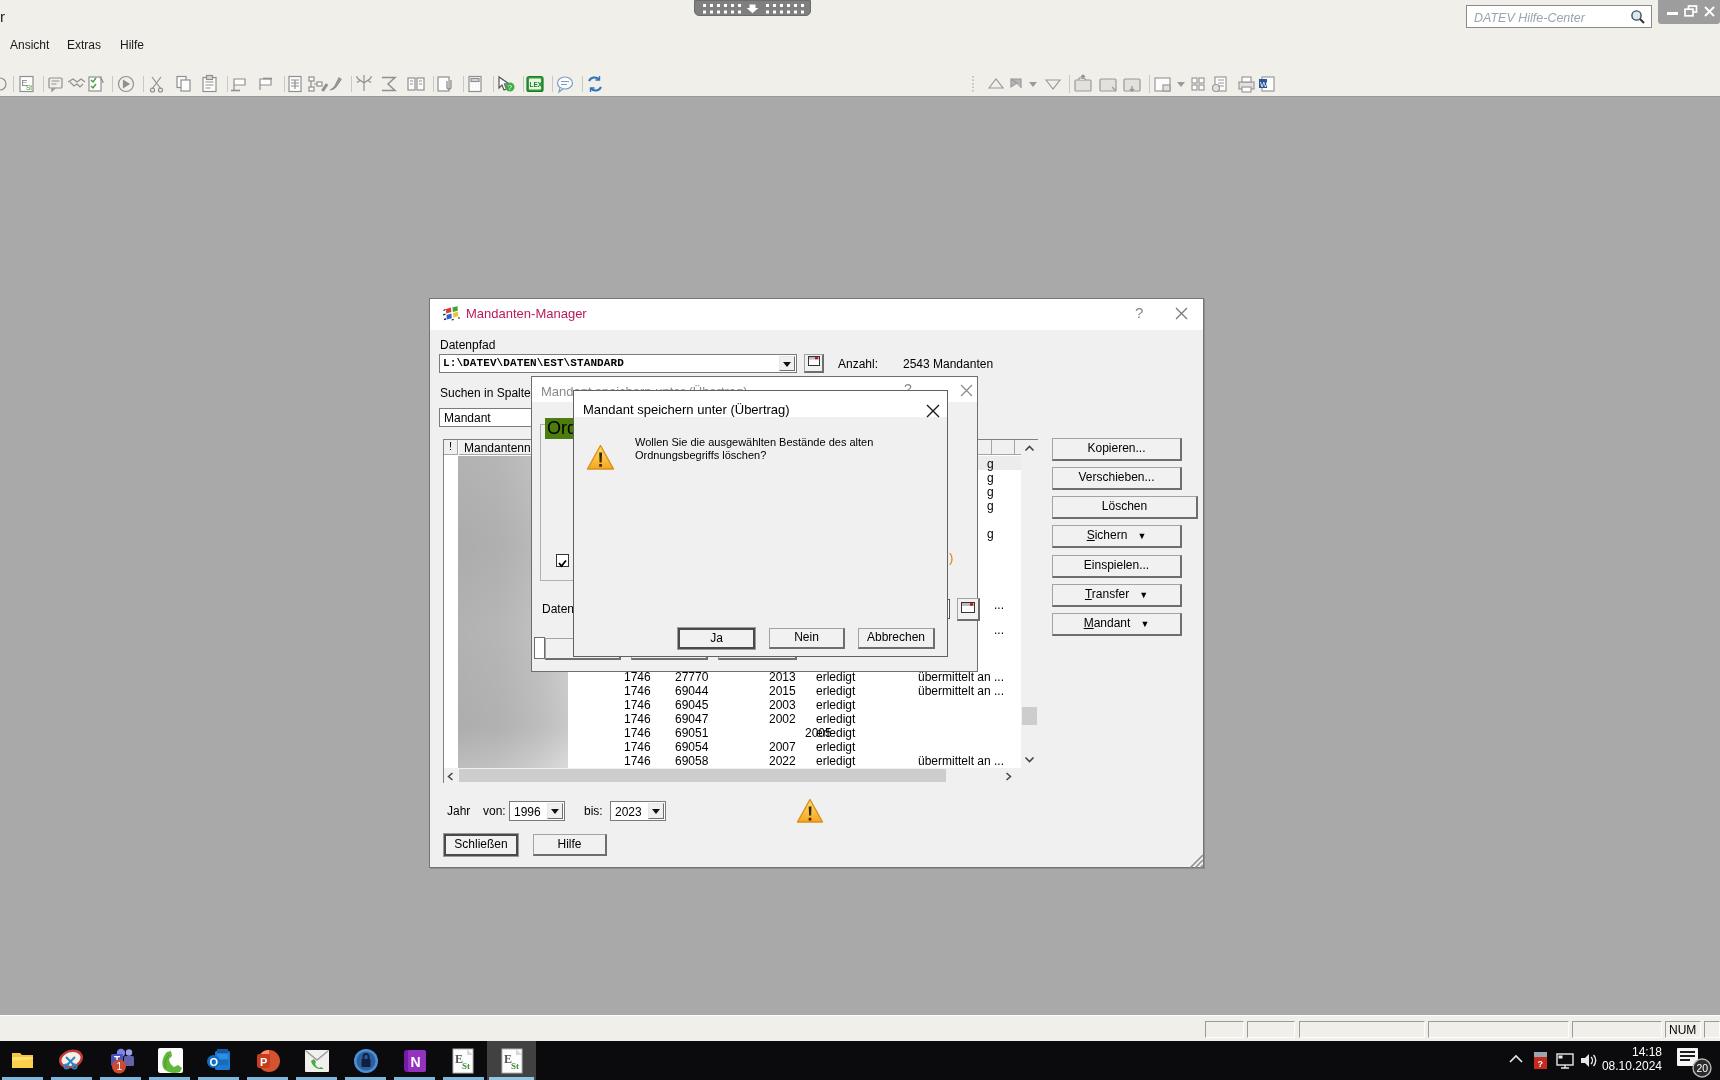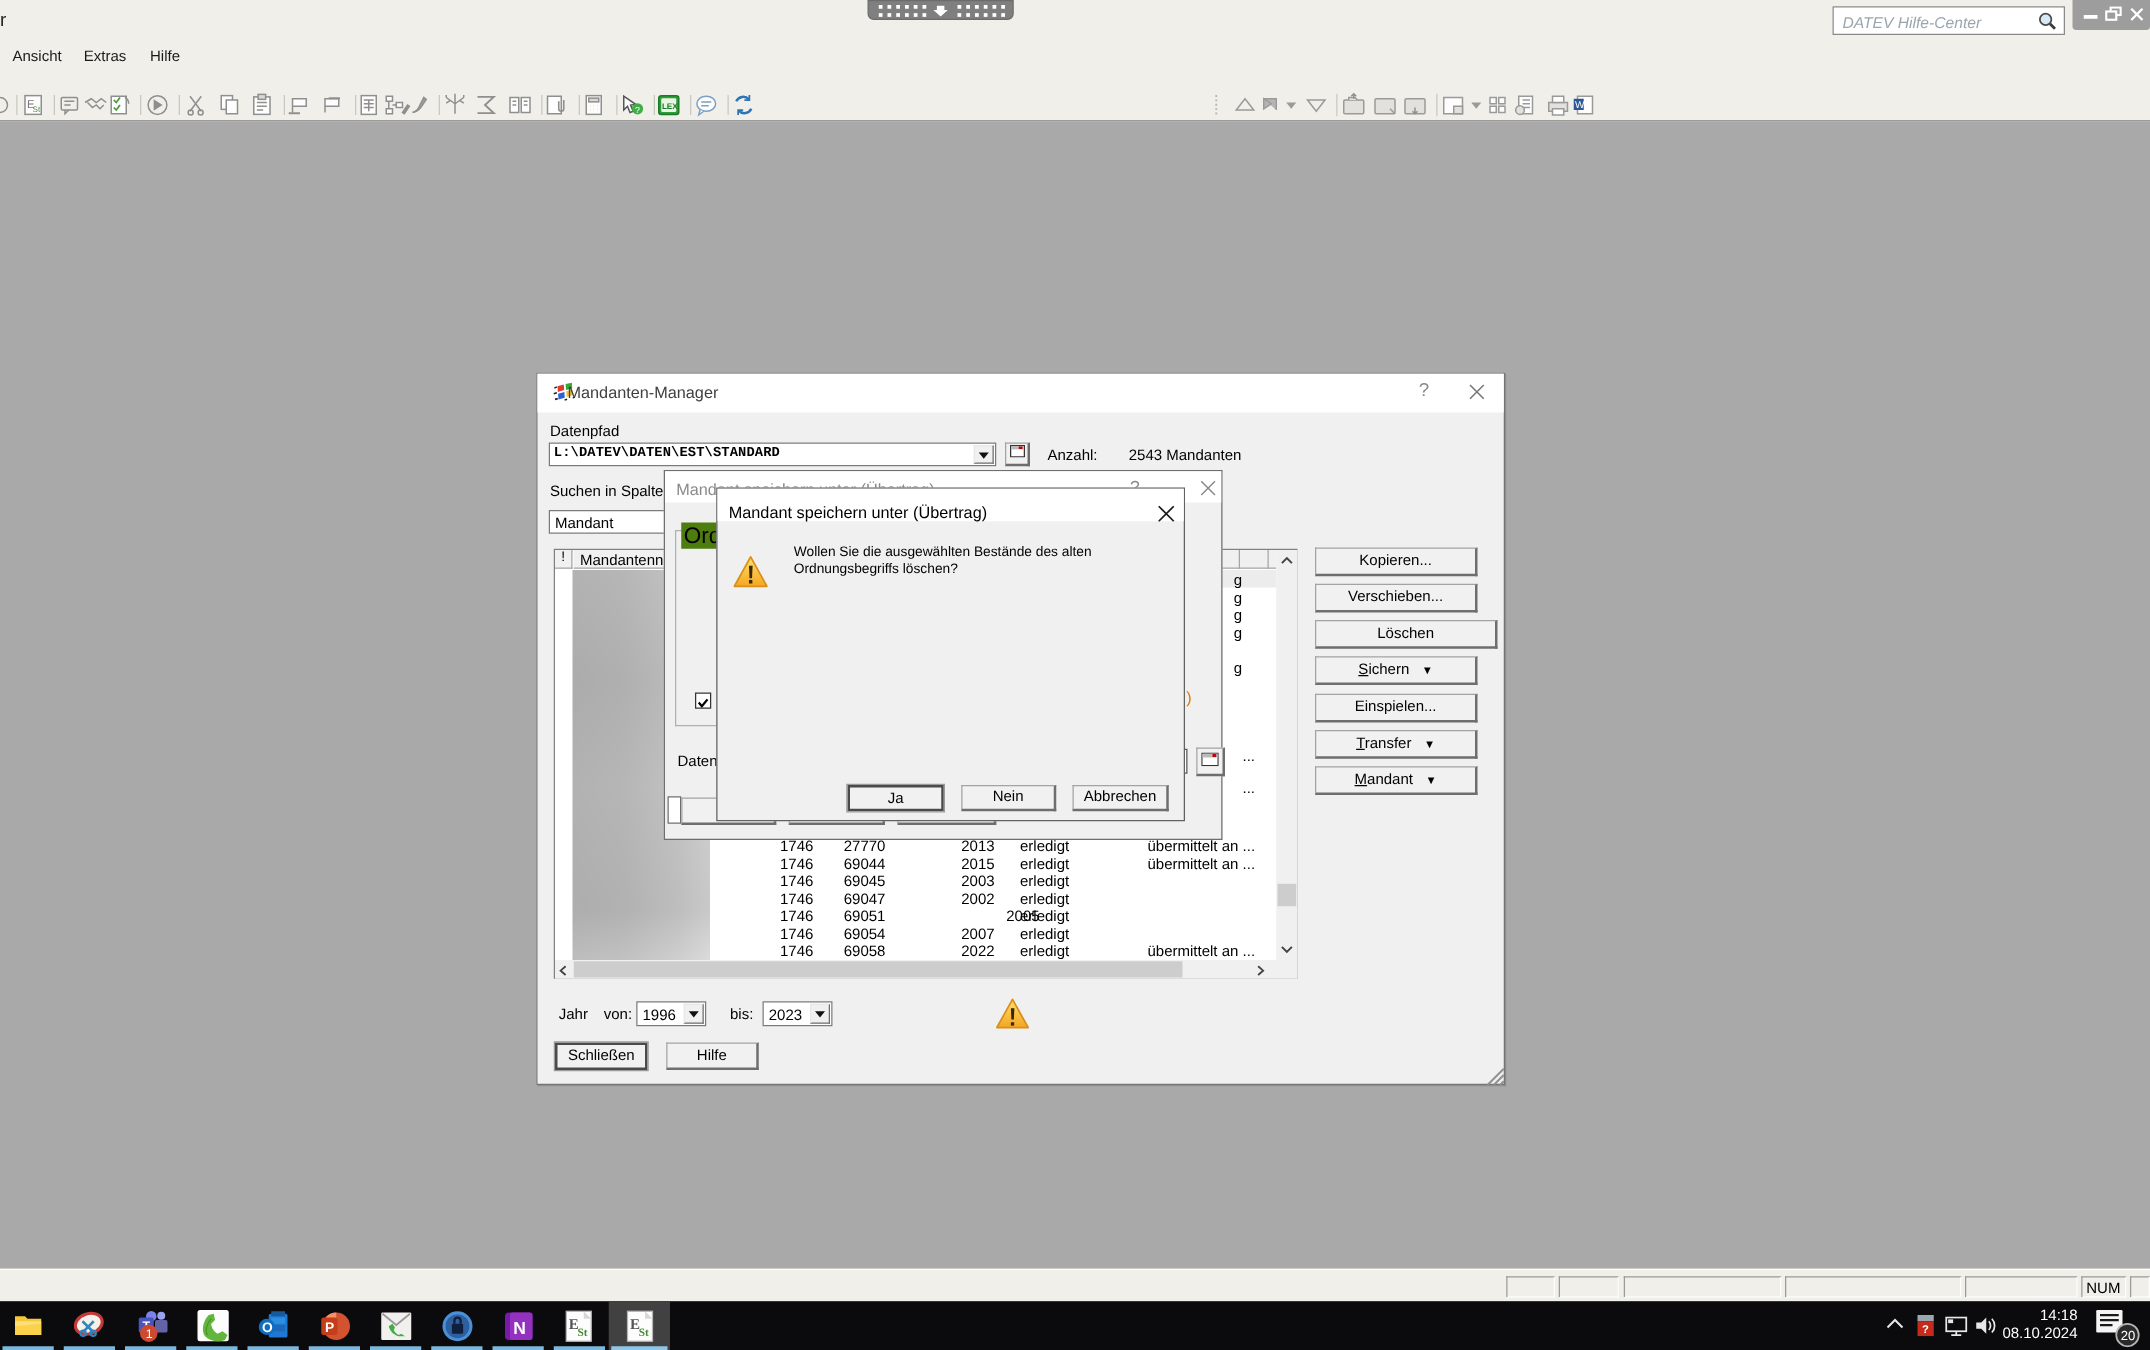--- a/index.html
+++ b/index.html
@@ -276,21 +276,21 @@
     <div class="abs" style="left:0;top:0;width:773px;height:31px;background:#fff;"></div>
     <svg class="abs" style="left:12px;top:7px;" width="18" height="16" viewBox="0 0 18 16">
       <g>
         <path d="M4 3 l5-1.5 .3 4.5 -5 1.5 z" fill="#e03a2f"></path>
         <path d="M10.5 1.2 l5-1 .3 4.5 -5 1.2 z" fill="#39a835"></path>
         <path d="M4.5 9 l5-1.4 .3 4.6 -5 1.4 z" fill="#2b5fd9"></path>
         <path d="M11 7 l5-1.2 .3 4.4 -5 1.4 z" fill="#f0c52c"></path>
         <path d="M1.5 4.5 l2-1 M1 9 l2.5-.8 M2 13.5 l2.2-.6 M9.7 14 l2-.6 M16.2 12.2 l1.5-.4" stroke="#222" stroke-width="1.3"></path>
       </g>
     </svg>
-    <div class="abs" style="left:24px;top:7px;font-size:13px;color:#404040;">Mandanten-Manager</div>
+    <div class="abs" style="left:36px;top:7px;font-size:13px;color:#be185d;">Mandanten-Manager</div>
     <div class="abs" style="left:705px;top:5px;font-size:15px;color:#888;">?</div>
     <svg class="abs" style="left:745px;top:8px;" width="13" height="13" viewBox="0 0 13 13">
         <path d="M1 1 L12 12 M12 1 L1 12" stroke="#7a7a7a" stroke-width="1.3"></path>
       </svg>
 
     <div class="abs g" style="left:10px;top:39px;">Datenpfad</div>
     <div class="abs fld" style="left:9px;top:55px;width:358px;height:19px;">
       <span style="position:absolute;left:3px;top:2px;font-family:'Liberation Mono',monospace;font-size:11px;font-weight:bold;letter-spacing:0.1px;color:#000;">L:\DATEV\DATEN\EST\STANDARD</span>
       <span class="ddbtn"></span>
     </div>

